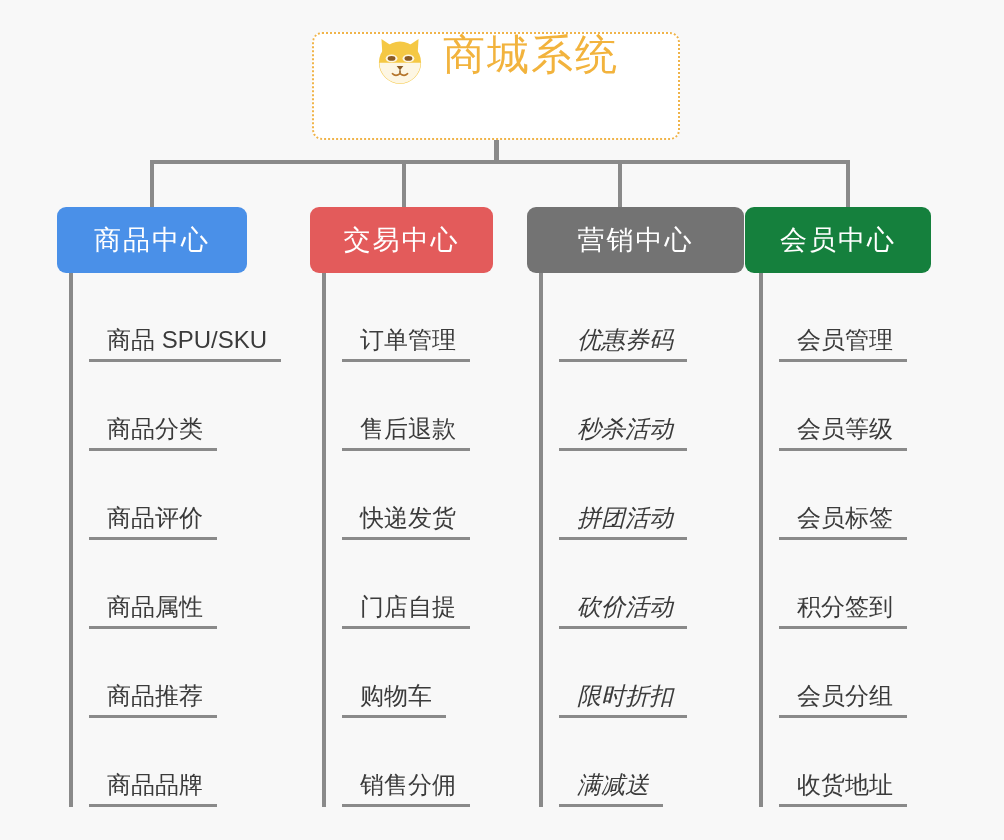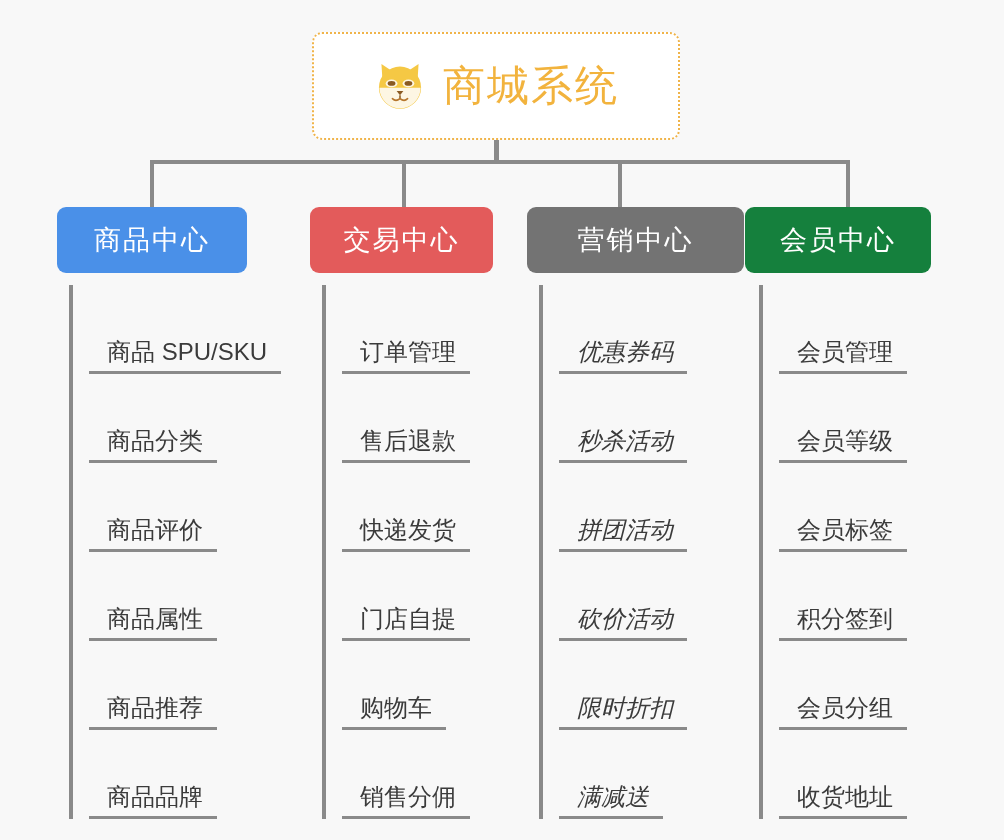--- a/index.html
+++ b/index.html
@@ -25,21 +25,21 @@
     position: absolute;
     left: 312px;
     top: 32px;
     width: 368px;
     height: 108px;
     box-sizing: border-box;
     background: #ffffff;
     border: 2px dotted #f0b44a;
     border-radius: 10px;
     display: flex;
-    align-items: center;
+    align-items: flex-start;
     justify-content: center;
     gap: 16px;
   }
   .root-icon {
     width: 54px;
     height: 54px;
     flex: 0 0 auto;
     display: block;
   }
   .root-title {
@@ -72,21 +72,21 @@
     justify-content: center;
     color: #ffffff;
     font-size: 27px;
     letter-spacing: 2px;
     white-space: nowrap;
     font-family: Liberation Serif, serif;
   }
 
   .leaf-wrap {
     position: relative;
-    margin-top: 12px;
+    margin-top: 0;
     padding-left: 16px;
     border-left: 4px solid #8a8a8a;
     box-sizing: border-box;
   }
   .leaf-item {
     height: 89px;
     box-sizing: border-box;
     position: relative;
     display: flex;
     align-items: flex-end;

